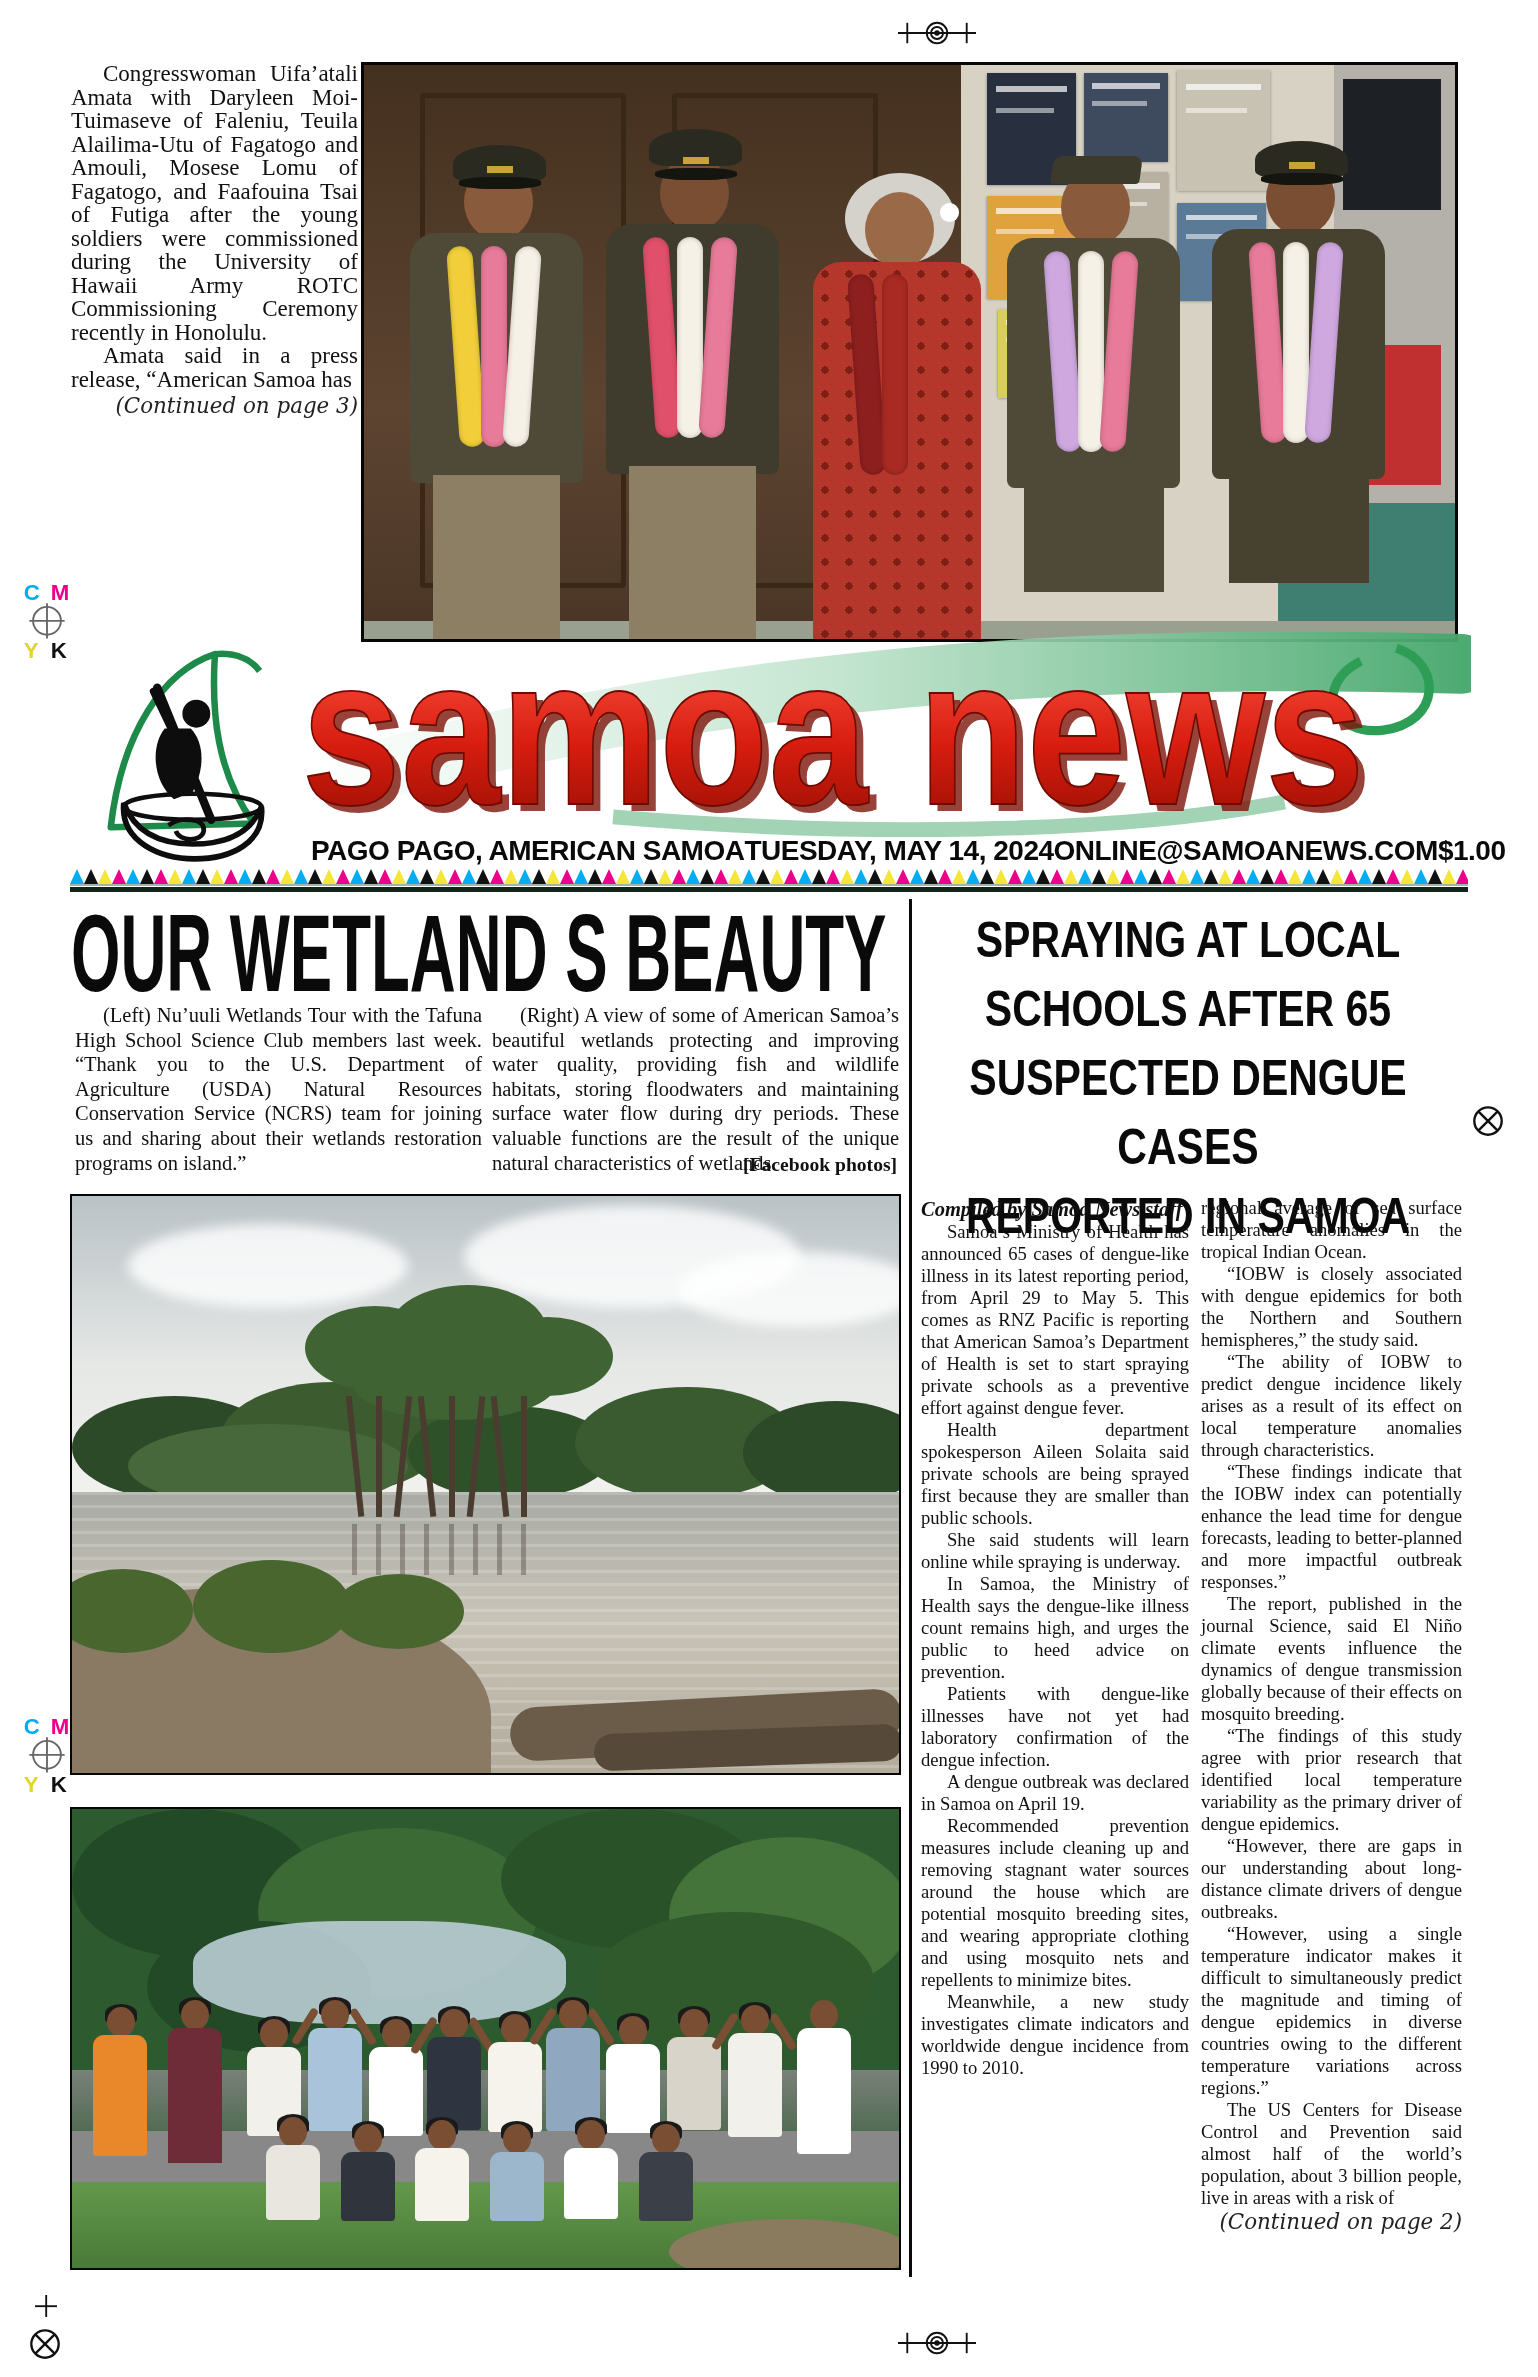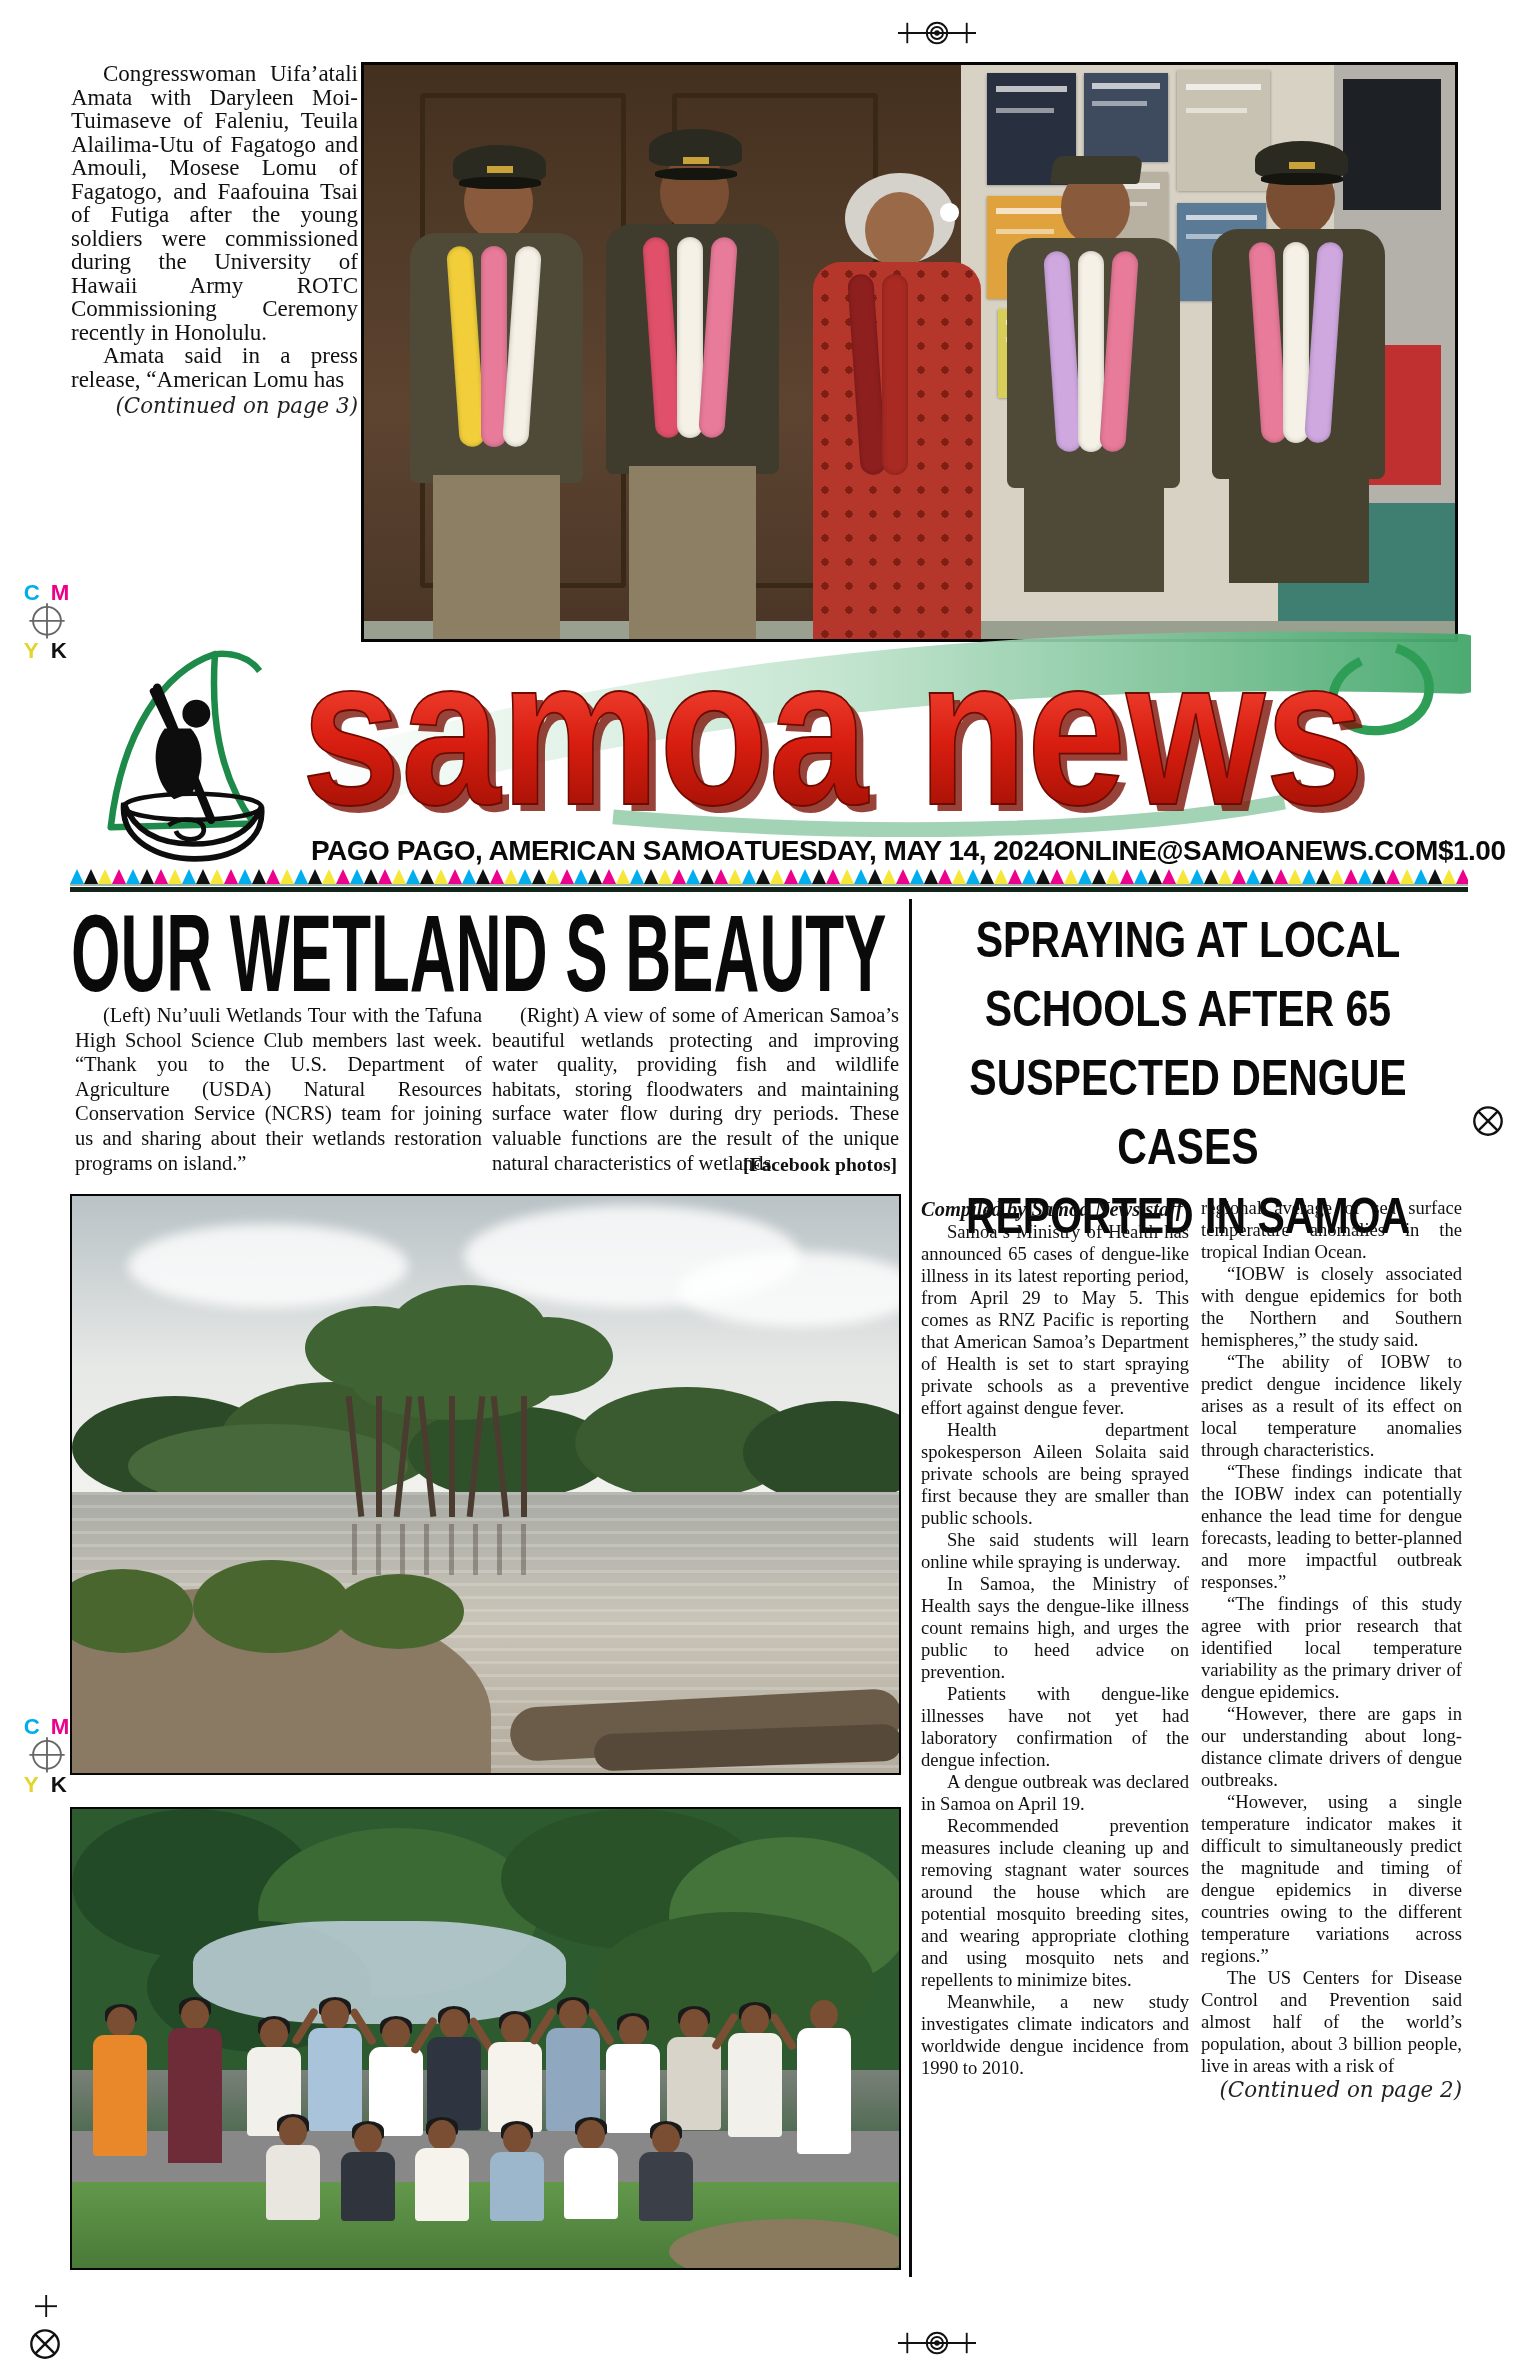--- a/index.html
+++ b/index.html
@@ -93,21 +93,21 @@
 </svg>
 <svg class="abs" style="left:28px;top:2327px" width="34" height="34" viewBox="0 0 36 36">
   <circle cx="18" cy="18" r="14.5" fill="none" stroke="#111" stroke-width="2.5"></circle>
   <line x1="8" y1="8" x2="28" y2="28" stroke="#111" stroke-width="2.5"></line>
   <line x1="28" y1="8" x2="8" y2="28" stroke="#111" stroke-width="2.5"></line>
 </svg>
 
 <div id="rotc" class="abs">
   <div id="rotc-body" class="jus">
       <p>Congresswoman Uifa’atali Amata with Daryleen Moi-Tuimaseve of Faleniu, Teuila Alailima-Utu of Fagatogo and Amouli, Mosese Lomu of Fagatogo, and Faafouina Tsai of Futiga after the young soldiers were commissioned during the University of Hawaii Army ROTC Commissioning Ceremony recently in Honolulu.</p>
-      <p>Amata said in a press release, “American Lomu has</p>
+      <p>Amata said in a press release, “American Samoa has</p>
     </div>
   <div class="continued">(Continued on page 3)</div>
 </div>
 
 <div class="abs photo" style="left:361px;top:62px;width:1091px;height:574px">
   <div class="scene" id="p1scene">
       <div style="left: 0px; top: 0px; width: 597px; height: 100%; background: linear-gradient(rgb(68, 48, 31), rgb(93, 68, 49) 60%, rgb(74, 53, 38)); position: absolute;"></div>
       <div style="left: 56px; top: 28px; width: 196px; height: 485px; border: 5.6px solid rgb(58, 40, 23); border-radius: 3.7px; position: absolute;"></div>
       <div style="left: 308px; top: 28px; width: 196px; height: 485px; border: 5.6px solid rgb(58, 40, 23); border-radius: 3.7px; position: absolute;"></div>
       <div style="left: 597px; top: 0px; width: 494px; height: 100%; background: rgb(216, 210, 197); position: absolute;"></div>
@@ -538,20 +538,21 @@
       <p>Recommended prevention measures include cleaning up and removing stagnant water sources around the house which are potential mosquito breeding sites, and wearing appropriate clothing and using mosquito nets and repellents to minimize bites.</p>
       <p>Meanwhile, a new study investigates climate indicators and worldwide dengue incidence from 1990 to 2010.</p>
     </div>
 </div>
 <div class="abs newscol jus" style="left:1201px;top:1197px;width:261px">
   <div>
       <p class="noindent">regional average of sea surface temperature anomalies in the tropical Indian Ocean.</p>
       <p>“IOBW is closely associated with dengue epidemics for both the Northern and Southern hemispheres,” the study said.</p>
       <p>“The ability of IOBW to predict dengue incidence likely arises as a result of its effect on local temperature anomalies through characteristics.</p>
       <p>“These findings indicate that the IOBW index can potentially enhance the lead time for dengue forecasts, leading to better-planned and more impactful outbreak responses.”</p>
+      <p>The report, published in the journal Science, said El Niño climate events influence the dynamics of dengue transmission globally because of their effects on mosquito breeding.</p>
       <p>“The findings of this study agree with prior research that identified local temperature variability as the primary driver of dengue epidemics.</p>
       <p>“However, there are gaps in our understanding about long-distance climate drivers of dengue outbreaks.</p>
       <p>“However, using a single temperature indicator makes it difficult to simultaneously predict the magnitude and timing of dengue epidemics in diverse countries owing to the different temperature variations across regions.”</p>
       <p>The US Centers for Disease Control and Prevention said almost half of the world’s population, about 3 billion people, live in areas with a risk of</p>
     </div>
   <div class="continued">(Continued on page 2)</div>
 </div>
 
 
 </body></html>

